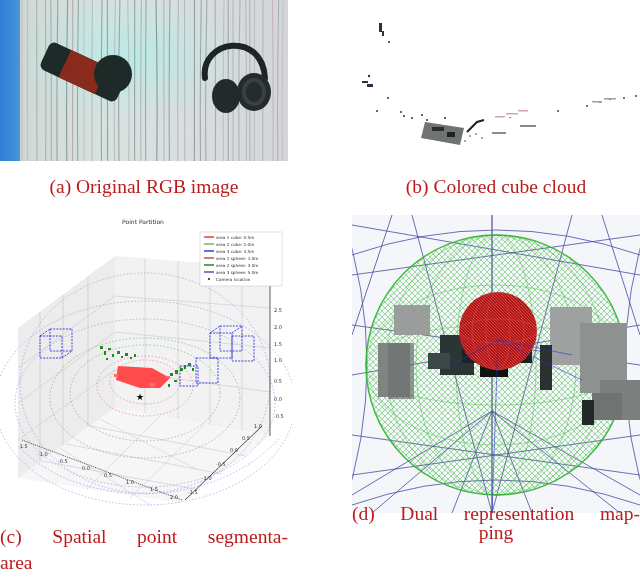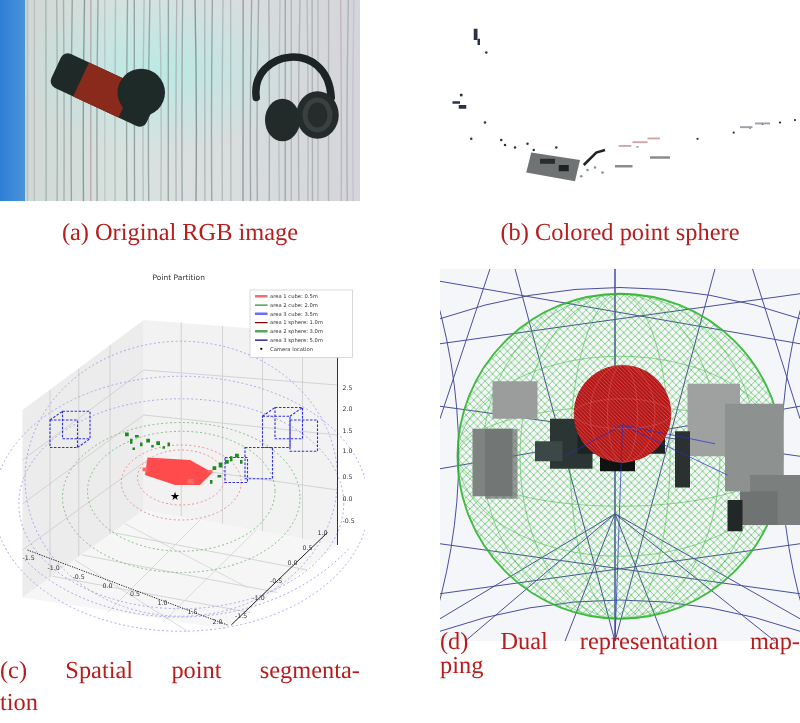--- a/index.html
+++ b/index.html
@@ -139,21 +139,21 @@
       <rect x="166" y="92" width="10" height="1.5"></rect>
     </g>
     <g fill="#9aa0a8">
       <rect x="240" y="83" width="10" height="1.5"></rect>
       <rect x="252" y="80" width="12" height="1.5"></rect>
     </g>
   </svg>
 </div>
 
 <div class="caption center" style="left:0;top:174px;width:288px;">(a) Original RGB image</div>
-<div class="caption center" style="left:352px;top:174px;width:288px;">(b) Colored point sphere</div>
+<div class="caption center" style="left:352px;top:174px;width:288px;">(b) Colored cube cloud</div>
 
 <div class="panel" style="left:0;top:208px;width:292px;height:306px;">
   <svg width="292" height="306" viewBox="0 0 292 306" class="mini">
     <rect width="292" height="306" fill="#ffffff"></rect>
 
     <text x="143" y="16" font-size="6" text-anchor="middle" fill="#333">Point Partition</text>
 
     <polygon points="18,120 115,48 115,200 18,270" fill="#ececec"></polygon>
     <polygon points="115,48 270,60 270,228 115,200" fill="#f2f2f2"></polygon>
     <polygon points="18,270 115,200 270,228 180,295" fill="#f6f6f6"></polygon>
@@ -370,15 +370,15 @@
     <g stroke="#2233c8" stroke-width="0.8" opacity="0.7">
       <line x1="146" y1="125" x2="230" y2="165"></line>
       <line x1="146" y1="125" x2="220" y2="140"></line>
       <line x1="146" y1="125" x2="100" y2="150"></line>
       <line x1="146" y1="125" x2="140" y2="298"></line>
     </g>
   </svg>
 </div>
 
 <div class="caption just" style="left:0;top:524px;width:288px;">(c) Spatial point segmenta-</div>
-<div class="caption" style="left:0;top:550px;width:288px;">tion</div>
+<div class="caption" style="left:0;top:550px;width:288px;">area</div>
 <div class="caption just" style="left:352px;top:501px;width:288px;">(d) Dual representation map-</div>
-<div class="caption" style="left:352px;top:520px;width:288px;">ping</div>
+<div class="caption" style="left:352px;top:520px;width:288px;text-align:center;">ping</div>
 
 </body></html>

